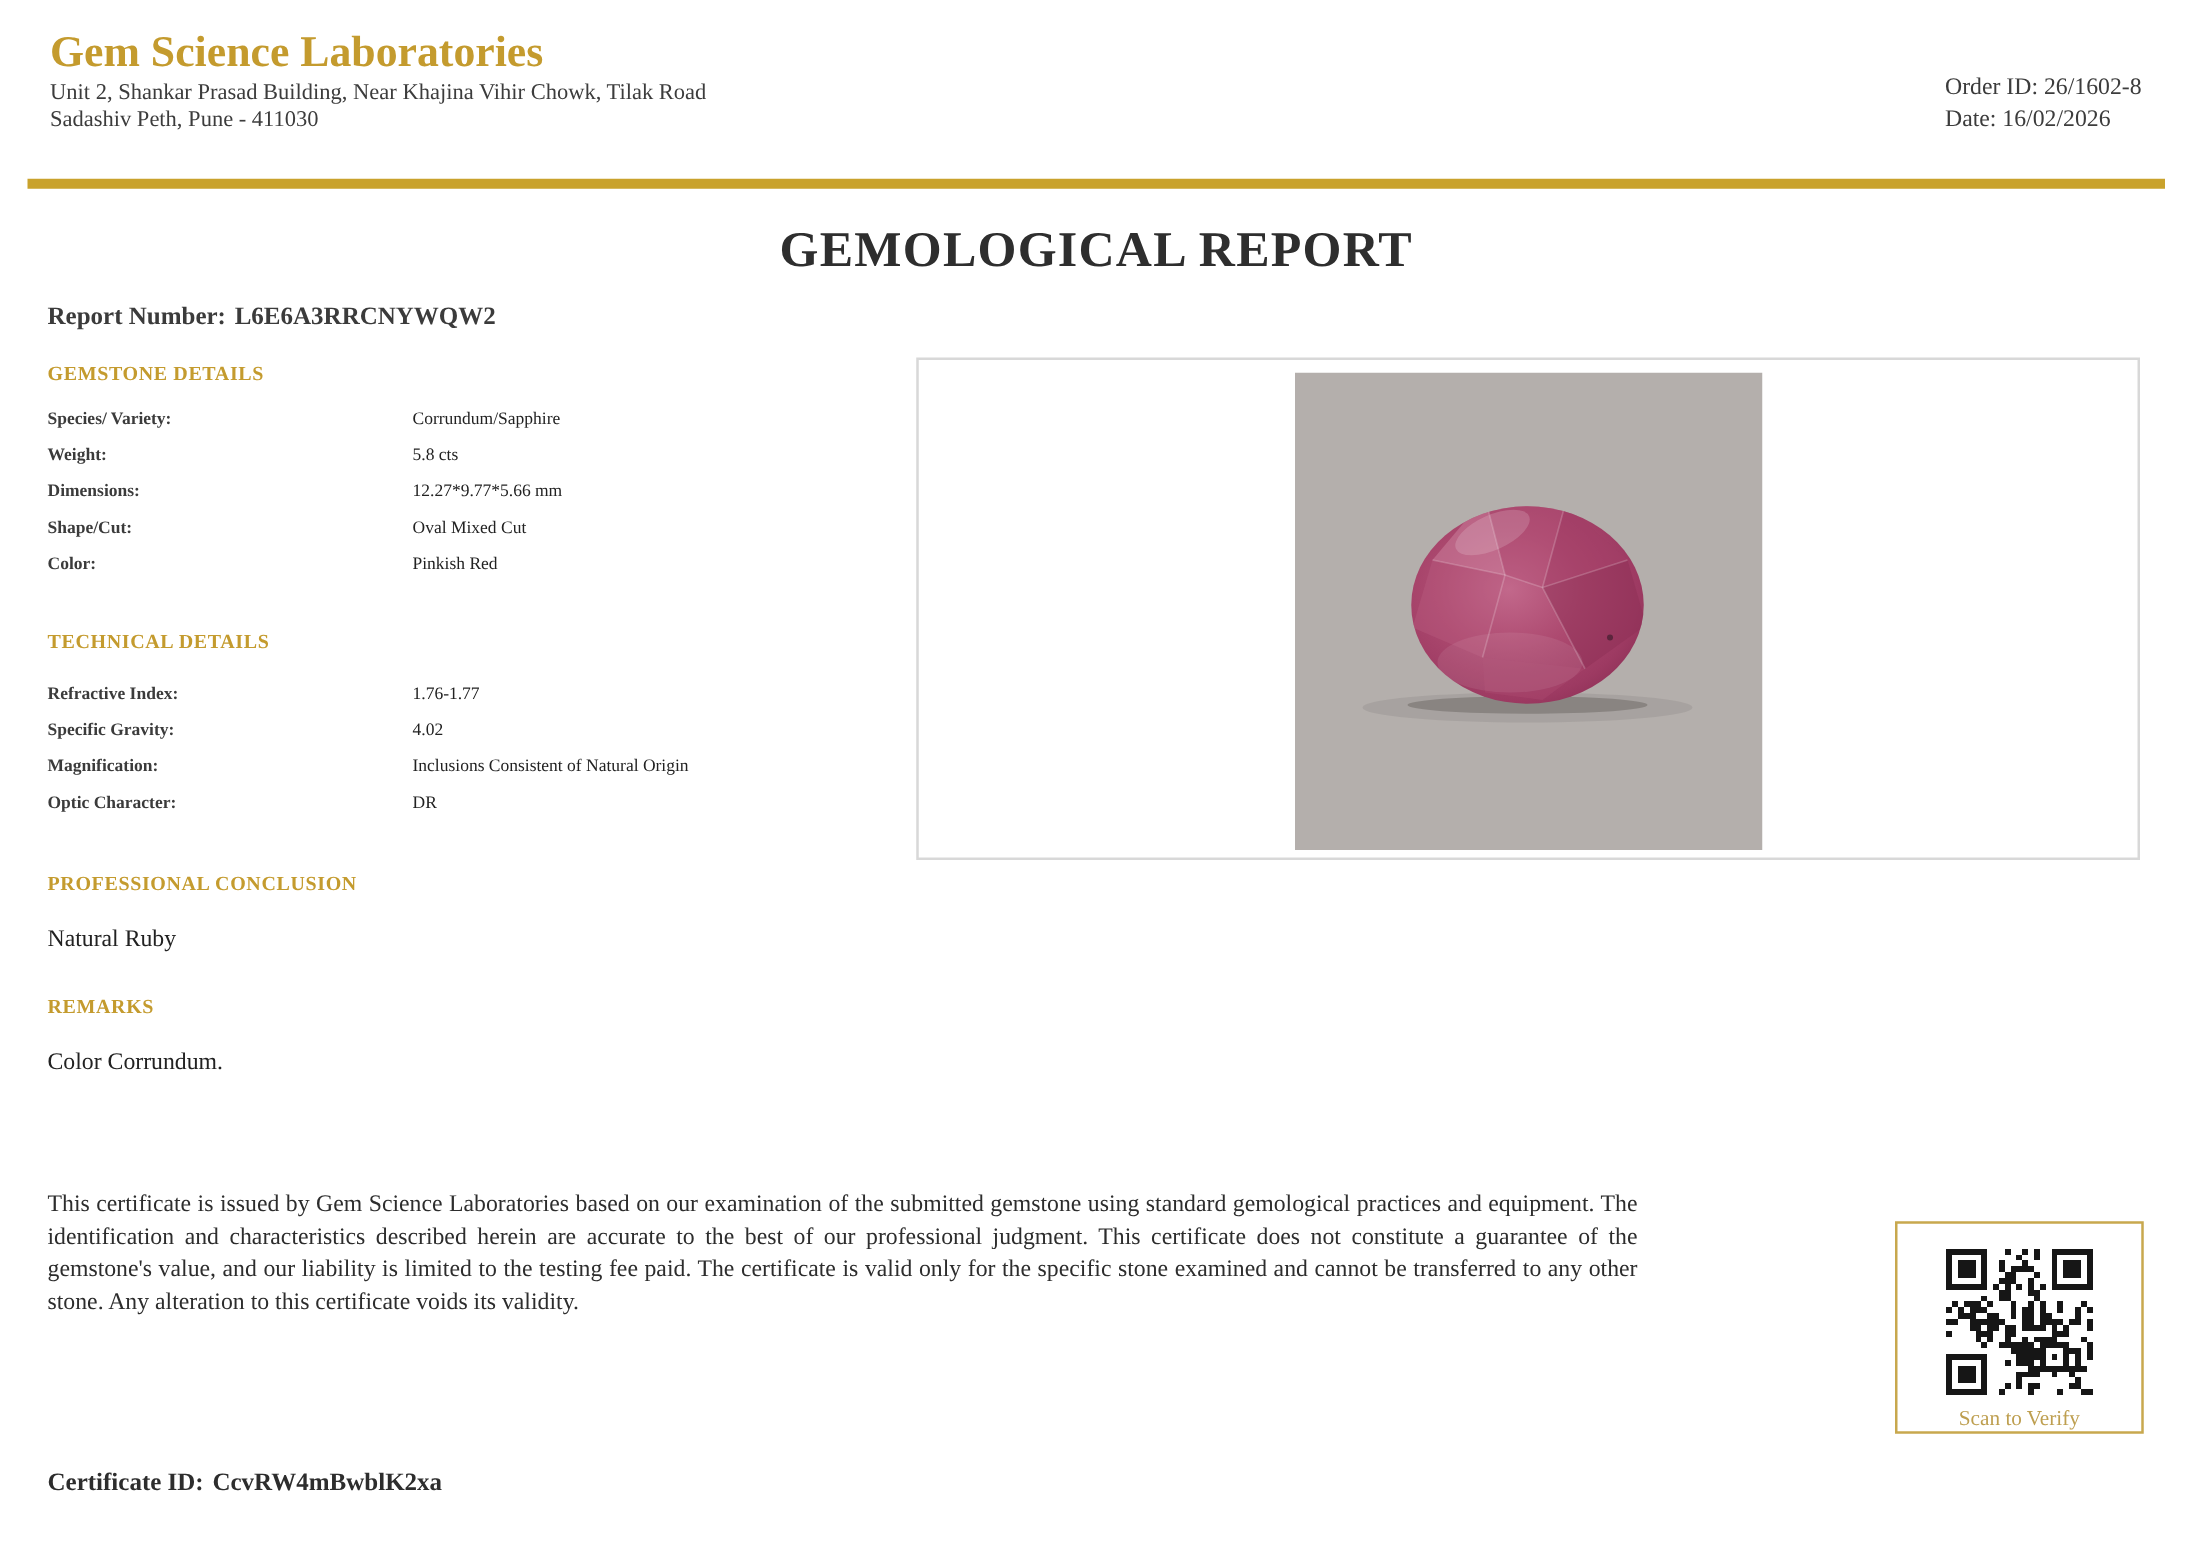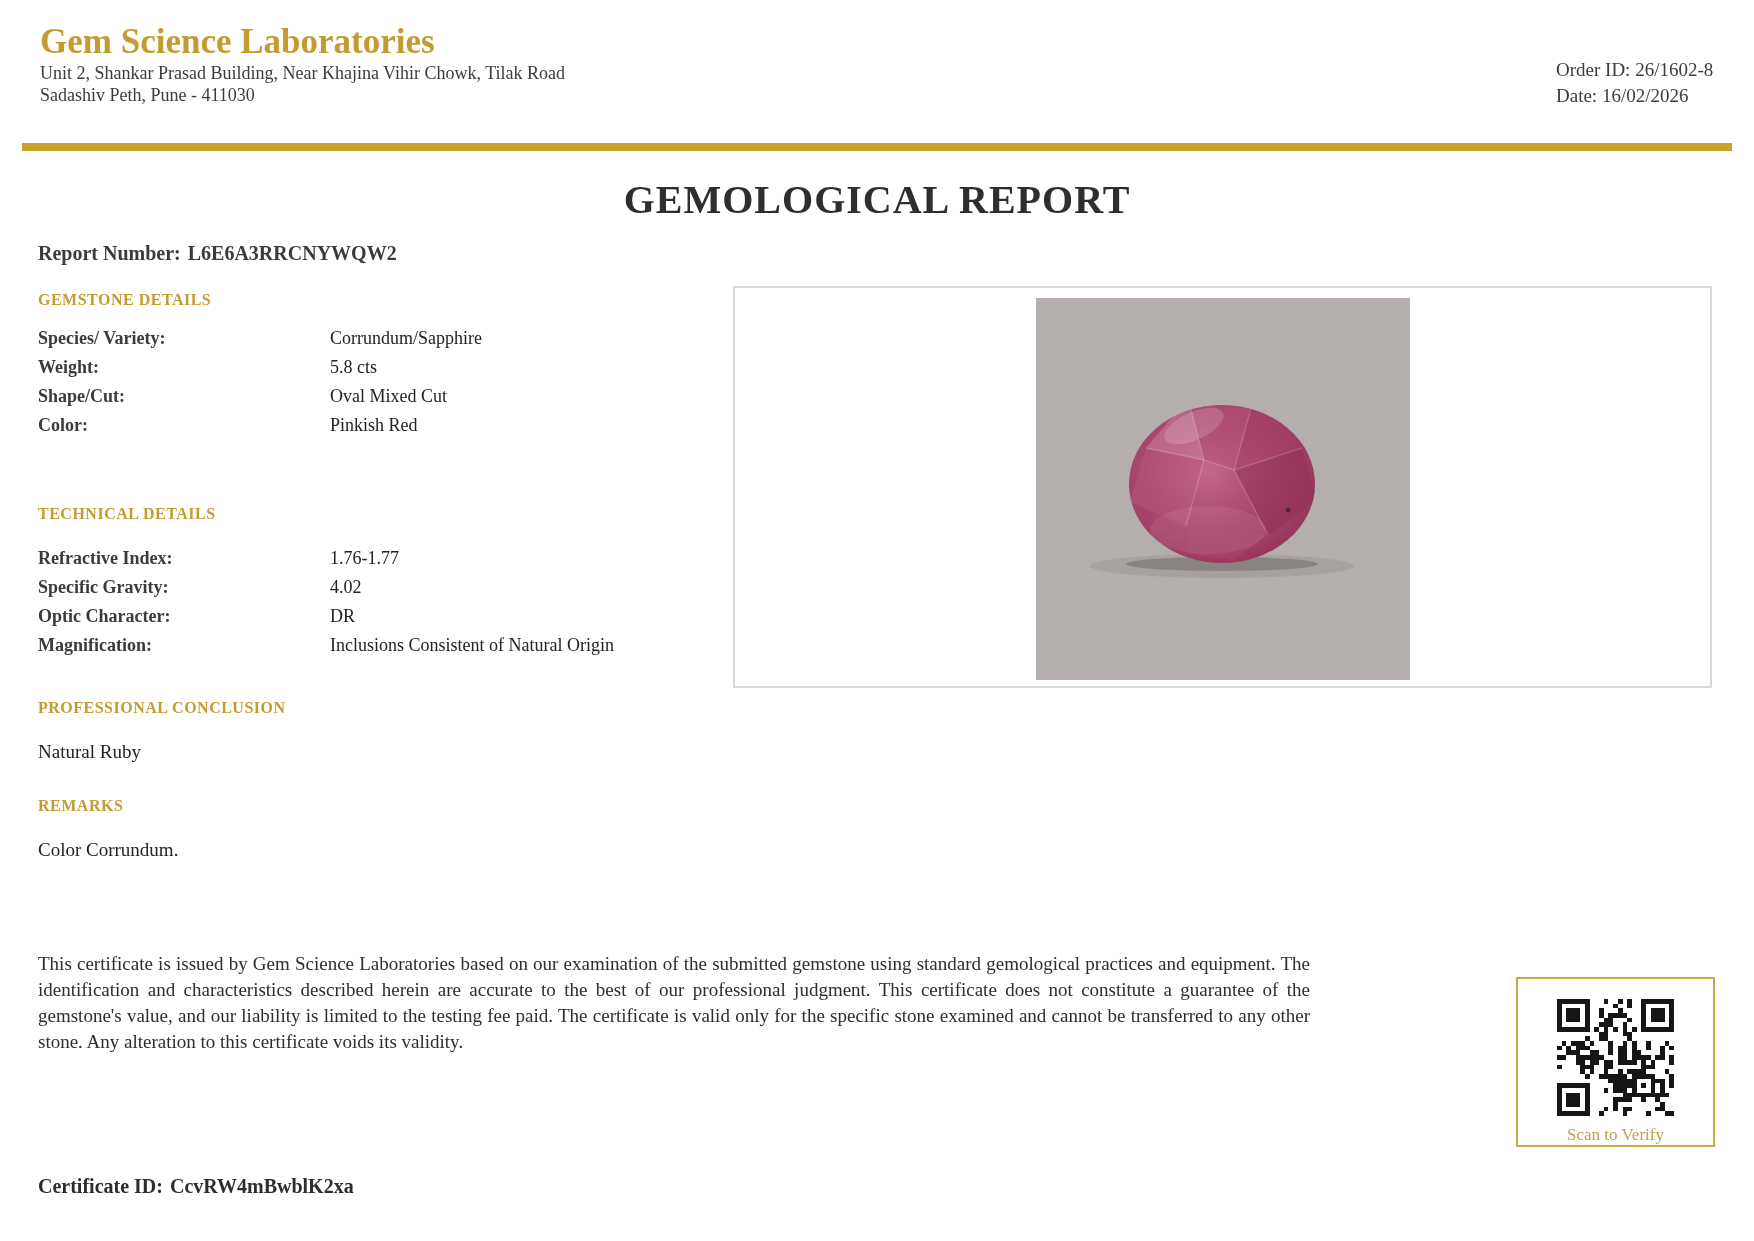--- a/index.html
+++ b/index.html
@@ -42,21 +42,21 @@
     position:absolute;left:38px;top:242px;
     font-size:20px;font-weight:bold;color:#3b3b3b;
   }
   .report-number .val{margin-left:7px;}
   
   .sec-head{
     position:absolute;left:38px;
     font-size:16px;font-weight:bold;color:#C49B2E;letter-spacing:.5px;
   }
   .rows{position:absolute;left:38px;width:620px;}
-  .row{display:flex;height:29px;align-items:flex-start;font-size:18px;}
+  .row{display:flex;height:29px;align-items:flex-start;font-size:14px;}
   .row .lbl{flex:0 0 292px;font-weight:bold;color:#3b3b3b;}
   .row .val{color:#222;}
   .plain-text{
     position:absolute;left:38px;font-size:19px;color:#222;
   }
   
   .gem-box{
     position:absolute;left:733px;top:286px;width:979px;height:402px;
     border:2px solid #d8d8d8;background:#ffffff;box-sizing:border-box;
   }
@@ -108,46 +108,50 @@
   <div class="rows" style="top:328px">
     <div class="row">
         <span class="lbl">Species/ Variety:</span>
         <span class="val">Corrundum/Sapphire</span>
       </div>
     <div class="row">
         <span class="lbl">Weight:</span>
         <span class="val">5.8 cts</span>
       </div>
     <div class="row">
+        <span class="lbl">Dimensions:</span>
+        <span class="val">12.27*9.77*5.66 mm</span>
+      </div>
+    <div class="row">
         <span class="lbl">Shape/Cut:</span>
         <span class="val">Oval Mixed Cut</span>
       </div>
     <div class="row">
         <span class="lbl">Color:</span>
         <span class="val">Pinkish Red</span>
       </div>
   </div>
 
   <div class="sec-head" style="top:505px">TECHNICAL DETAILS</div>
   <div class="rows" style="top:548px">
     <div class="row">
         <span class="lbl">Refractive Index:</span>
         <span class="val">1.76-1.77</span>
       </div>
     <div class="row">
         <span class="lbl">Specific Gravity:</span>
         <span class="val">4.02</span>
       </div>
     <div class="row">
+        <span class="lbl">Magnification:</span>
+        <span class="val">Inclusions Consistent of Natural Origin</span>
+      </div>
+    <div class="row">
         <span class="lbl">Optic Character:</span>
         <span class="val">DR</span>
-      </div>
-    <div class="row">
-        <span class="lbl">Magnification:</span>
-        <span class="val">Inclusions Consistent of Natural Origin</span>
       </div>
   </div>
 
   <div class="sec-head" style="top:699px">PROFESSIONAL CONCLUSION</div>
   <div class="plain-text" style="top:741px">Natural Ruby</div>
 
   <div class="sec-head" style="top:797px">REMARKS</div>
   <div class="plain-text" style="top:839px">Color Corrundum.</div>
 
   <div class="gem-box">

